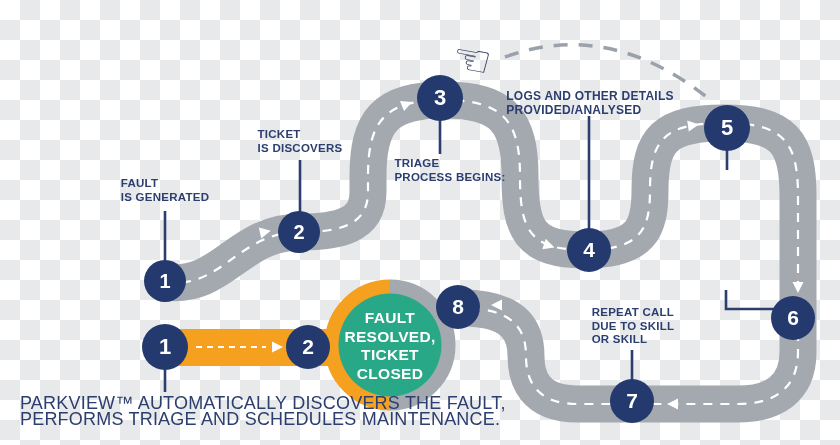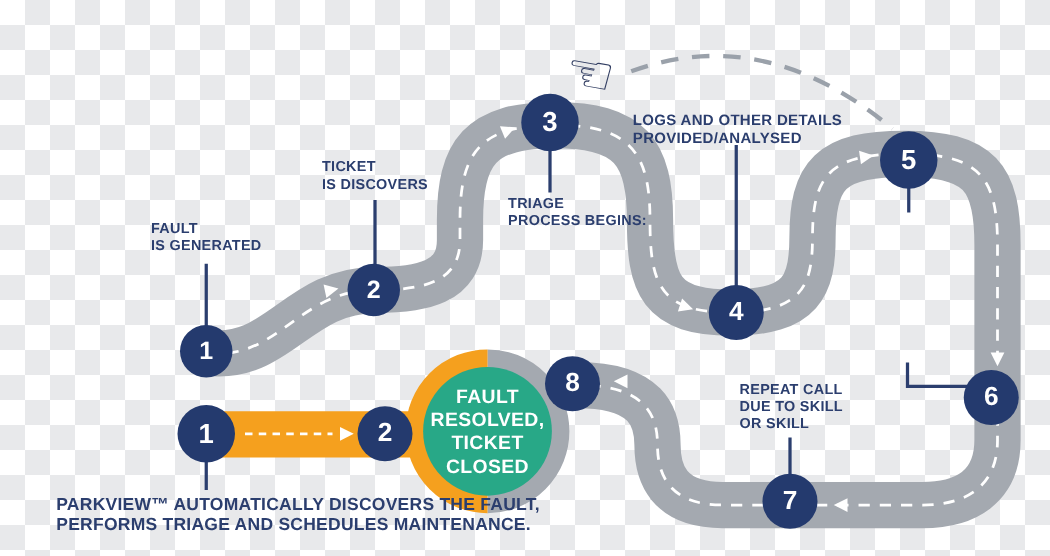--- a/index.html
+++ b/index.html
@@ -18,22 +18,22 @@
     position:absolute;border-radius:50%;background:#243a6e;color:#fff;
     display:flex;align-items:center;justify-content:center;
     font-weight:bold;transform:translate(-50%,-50%);
   }
   .lbl{
     position:absolute;transform:translateX(-50%);text-align:left;
     color:#2b3e6e;font-weight:bold;font-size:11.5px;line-height:13.5px;
     letter-spacing:.25px;white-space:nowrap;
   }
   .caption{
-    position:absolute;color:#2b3e6e;font-weight:bold;font-size:14px;
-    line-height:15.5px;letter-spacing:.2px;white-space:nowrap;margin-left:25px;
+    position:absolute;color:#2b3e6e;font-weight:normal;font-size:18px;
+    line-height:15.5px;letter-spacing:.2px;white-space:nowrap;
   }
   .result{
     position:absolute;transform:translateX(-50%);text-align:center;color:#fff;
     font-weight:bold;font-size:15.5px;line-height:18.5px;letter-spacing:.3px;white-space:nowrap;
   }
   .hand{
     position:absolute;color:#333f63;font-size:44px;line-height:44px;
     transform:rotate(10deg);user-select:none;
   }
 </style>
@@ -123,21 +123,21 @@
   <div class="node" style="left:308px;top:347px;width:44px;height:44px;font-size:21px">2</div>
 
   <div class="lbl" style="left:165px;top:177px">
     <div>FAULT</div>
     <div>IS GENERATED</div>
   </div>
   <div class="lbl" style="left:300px;top:128px">
     <div>TICKET</div>
     <div>IS DISCOVERS</div>
   </div>
-  <div class="lbl" style="left:462px;top:157px">
+  <div class="lbl" style="left:450px;top:157px">
     <div>TRIAGE</div>
     <div>PROCESS BEGINS:</div>
   </div>
   <div class="lbl" style="left:590px;top:90px;font-size:12px">
     <div>LOGS AND OTHER DETAILS</div>
     <div>PROVIDED/ANALYSED</div>
   </div>
   <div class="lbl" style="left:719px;top:170px">
   </div>
   <div class="lbl" style="left:633px;top:306px">

